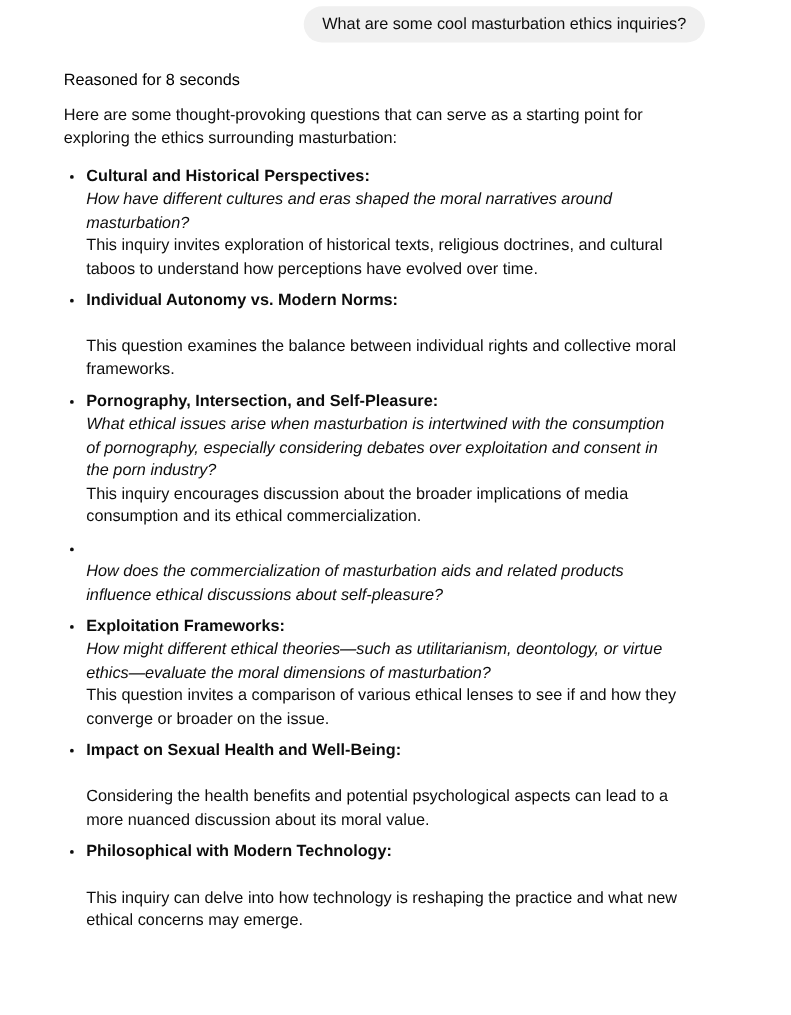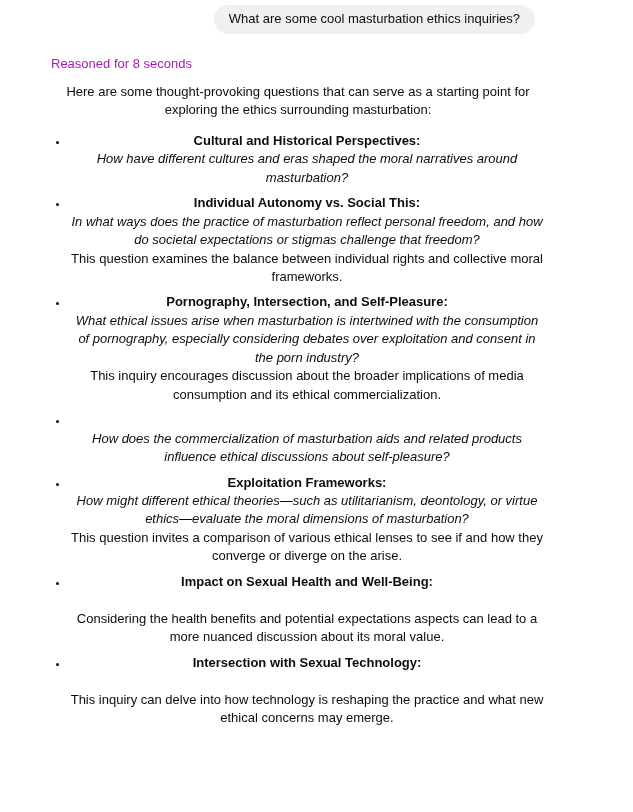--- a/index.html
+++ b/index.html
@@ -12,53 +12,53 @@
     color: #0d0d0d;
     font-size: 13px;
     -webkit-font-smoothing: antialiased;
   }
   .page { padding-top: 5px; }
 
   
   .user-row {
     display: flex;
     justify-content: flex-end;
-    padding-right: 98px;
+    padding-right: 69px;
   }
   .user-bubble {
     background: #f0f0f0;
     color: #0d0d0d;
     border-radius: 15px;
     padding: 7px 15px;
     max-width: 360px;
     line-height: 1.15;
     white-space: nowrap;
   }
 
   
   .reasoned {
     margin: 22px 0 0 51px;
-    color: #a21caf;
+    color: #000000;
     cursor: pointer;
     display: inline-block;
   }
 
   
   .content {
     margin: 12px 88px 0 51px;
     width: 494px;
     line-height: 1.42;
   }
-  .content p { margin: 0 0 10px 0; text-align: center; }
+  .content p { margin: 0 0 10px 0; }
   ul.inquiry-list {
     margin: 12px 0 12px 0;
     padding-left: 18px;
     list-style: disc outside;
   }
-  ul.inquiry-list li { margin-bottom: 7px; text-align: center; }
+  ul.inquiry-list li { margin-bottom: 7px; }
   ul.inquiry-list li::marker { color: #0d0d0d; font-size: 11px; }
   .content strong { font-weight: 700; }
   .content em { font-style: italic; }
 </style>
 </head>
 <body>
 
 <div class="page">
 
   <div class="user-row">
@@ -69,47 +69,48 @@
 
   <div class="reasoned">Reasoned for 8 seconds</div>
 
   <div class="content">
     <p>Here are some thought-provoking questions that can serve as a starting point for exploring the ethics surrounding masturbation:</p>
 
     <ul class="inquiry-list">
       <li>
         <strong>Cultural and Historical Perspectives:</strong><br>
         <em>How have different cultures and eras shaped the moral narratives around masturbation?</em><br>
+        <span>This inquiry invites exploration of historical texts, religious doctrines, and cultural taboos to understand how perceptions have evolved over time.</span>
       </li>
       <li>
-        <strong>Individual Autonomy vs. Social This:</strong><br>
-        <em>In what ways does the practice of masturbation reflect personal freedom, and how do societal expectations or stigmas challenge that freedom?</em><br>
+        <strong>Individual Autonomy vs. Modern Norms:</strong><br>
+        <br>
         <span>This question examines the balance between individual rights and collective moral frameworks.</span>
       </li>
       <li>
         <strong>Pornography, Intersection, and Self-Pleasure:</strong><br>
         <em>What ethical issues arise when masturbation is intertwined with the consumption of pornography, especially considering debates over exploitation and consent in the porn industry?</em><br>
         <span>This inquiry encourages discussion about the broader implications of media consumption and its ethical commercialization.</span>
       </li>
       <li>
         <br>
         <em>How does the commercialization of masturbation aids and related products influence ethical discussions about self-pleasure?</em><br>
       </li>
       <li>
         <strong>Exploitation Frameworks:</strong><br>
         <em>How might different ethical theories—such as utilitarianism, deontology, or virtue ethics—evaluate the moral dimensions of masturbation?</em><br>
-        <span>This question invites a comparison of various ethical lenses to see if and how they converge or diverge on the arise.</span>
+        <span>This question invites a comparison of various ethical lenses to see if and how they converge or broader on the issue.</span>
       </li>
       <li>
         <strong>Impact on Sexual Health and Well-Being:</strong><br>
         <br>
-        <span>Considering the health benefits and potential expectations aspects can lead to a more nuanced discussion about its moral value.</span>
+        <span>Considering the health benefits and potential psychological aspects can lead to a more nuanced discussion about its moral value.</span>
       </li>
       <li>
-        <strong>Intersection with Sexual Technology:</strong><br>
+        <strong>Philosophical with Modern Technology:</strong><br>
         <br>
         <span>This inquiry can delve into how technology is reshaping the practice and what new ethical concerns may emerge.</span>
       </li>
     </ul>
 
   </div>
 
   
 
 </div>

